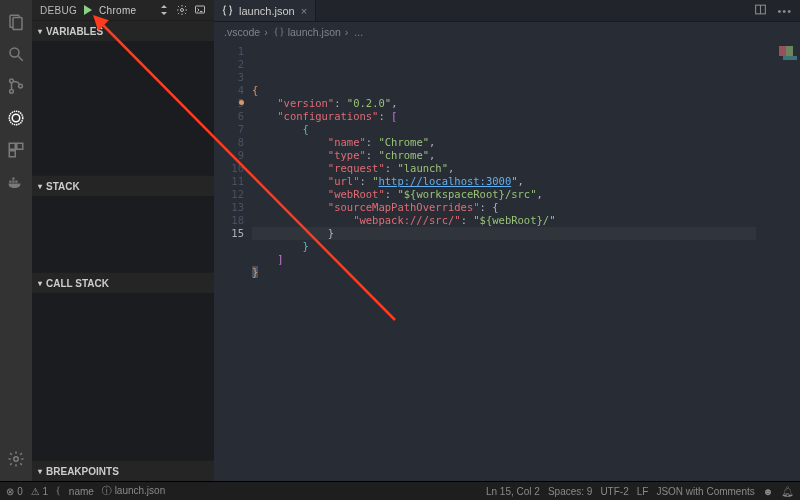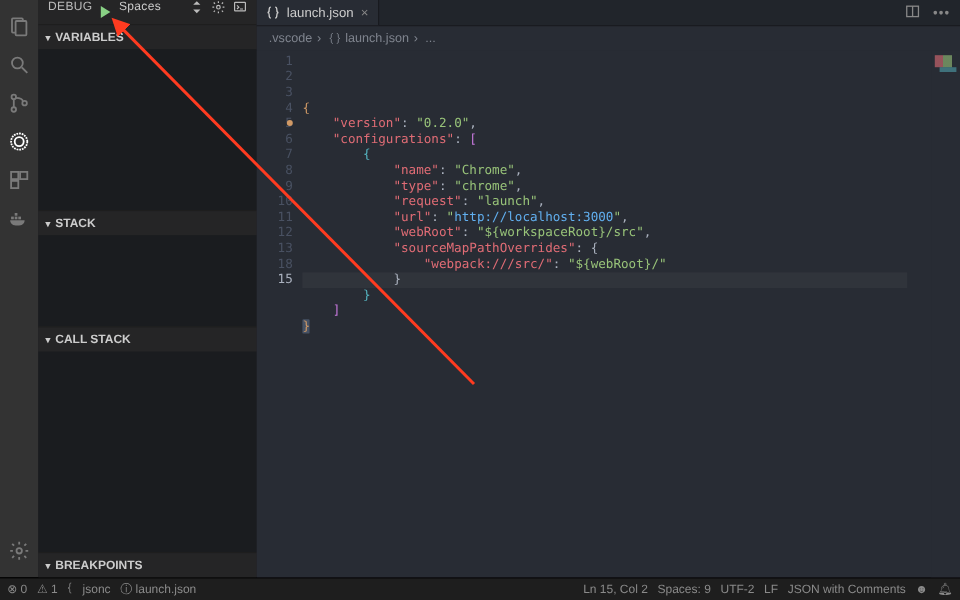--- a/index.html
+++ b/index.html
@@ -33,21 +33,21 @@
   
   #activity { width: 32px; background: var(--sidebar); display: flex; flex-direction: column; align-items: center; padding-top: 6px; }
   #activity .ab-icon { width: 32px; height: 32px; display: flex; align-items: center; justify-content: center; color: #7a7a7a; }
   #activity .ab-icon.active { color: #fff; }
   #activity .ab-icon svg { width: 18px; height: 18px; }
   #activity .spacer { flex: 1; }
   #activity .ab-bottom { margin-bottom: 6px; }
 
   
   #sidepanel { width: 182px; background: var(--panel); display: flex; flex-direction: column; position: relative; }
-  .debug-header { height: 22px; display: flex; padding: 0 8px; color: #bbb; font-size: 10px; letter-spacing: 0.3px; gap: 6px; }
+  .debug-header { height: 22px; display: flex; align-items: center; padding: 0 8px; color: #bbb; font-size: 10px; letter-spacing: 0.3px; gap: 6px; }
   .debug-header .lbl { flex: 0 0 auto; }
   .debug-header .play { color: #89d185; display: flex; align-items: center; }
   .debug-header .play svg { width: 10px; height: 10px; }
   .debug-header .cfgname { flex: 1; color: #ccc; }
   .debug-header .hdr-icon { color: #bbb; display: flex; }
   .debug-header .hdr-icon svg { width: 12px; height: 12px; }
 
   .panel-section { border-top: 1px solid var(--bg); }
   .panel-section .sect-hdr { height: 20px; display: flex; align-items: center; padding: 0 6px; color: #ccc; font-size: 10px; font-weight: 600; gap: 4px; background: var(--panel); }
   .panel-section .sect-hdr .tw { font-size: 8px; display: inline-block; }
@@ -69,21 +69,21 @@
 
   .code-area { flex: 1; display: flex; min-height: 0; position: relative; background: #282c34; }
   .gutter { width: 38px; text-align: right; color: #495162; padding: 3px 8px 0 0; font-family: Menlo, Consolas, monospace; font-size: 10.5px; line-height: 13px; user-select: none; }
   .gutter .ln { height: 13px; }
   .gutter .ln.active { color: #abb2bf; }
   .code { flex: 1; font-family: Menlo, Consolas, monospace; font-size: 10.5px; line-height: 13px; padding-top: 3px; color: #abb2bf; white-space: pre; position: relative; }
   .code .row { height: 13px; }
   .code .row.active::before { content: ""; position: absolute; left: -38px; right: 4px; height: 13px; background: rgba(255,255,255,0.04); z-index: -1; }
   .k-key   { color: var(--keyred); }      
   .k-str   { color: var(--string); }
-  .k-url   { color: var(--blue); }
+  .k-url   { color: var(--blue); text-decoration: underline; }
   .k-brace { color: #d19a66; }
   .k-brace2{ color: #c678dd; }
   .k-brace3{ color: #56b6c2; }
   .code .cursor-line { position: absolute; left: 0; right: 20px; height: 13px; background: rgba(255,255,255,0.04); top: calc(3px + 14 * 13px); }
   .code .sel-brace { background: rgba(100,120,150,0.5); border-radius: 1px; }
 
   .minimap { width: 24px; background: #282c34; position: relative; }
   .minimap .mm { position: absolute; top: 4px; right: 3px; width: 18px; height: 10px; background: linear-gradient(90deg,#e06c75 0 40%, #98c379 40% 80%, transparent 80%); opacity: 0.6; }
   .minimap .mm2 { position: absolute; top: 14px; right: 3px; width: 14px; height: 4px; background: #56b6c2; opacity: 0.5; }
 
@@ -153,21 +153,21 @@
     </div>
 
     <div id="sidepanel">
       <div class="debug-header">
         <span class="lbl">DEBUG</span>
         <span class="play">
           <svg viewBox="0 0 10 10">
               <path d="M1 0l8 5-8 5z" fill="currentColor"></path>
             </svg>
         </span>
-        <span class="cfgname">Spaces</span>
+        <span class="cfgname">Chrome</span>
         <span class="hdr-icon">
           <svg viewBox="0 0 12 12" fill="currentColor">
               <path d="M3 4l3-3 3 3zM3 8l3 3 3-3z"></path>
             </svg>
         </span>
         <span class="hdr-icon">
           <svg viewBox="0 0 24 24" fill="none" stroke="currentColor" stroke-width="2">
               <circle cx="12" cy="12" r="3"></circle>
               <path d="M12 2v3M12 19v3M4.2 4.2l2.1 2.1M17.7 17.7l2.1 2.1M2 12h3M19 12h3M4.2 19.8l2.1-2.1M17.7 6.3l2.1-2.1"></path>
             </svg>
@@ -277,21 +277,21 @@
   </div>
 
   <div id="statusbar">
     <div class="left">
       <span>⊗ <span>0</span></span>
       <span>⚠ <span>1</span></span>
       <span>
         <svg style="width:10px;height:10px;vertical-align:-1px" viewBox="0 0 12 12" fill="none" stroke="currentColor" stroke-width="1">
             <path d="M4 1c-1.5 0-1.5 1-1.5 2.5S2.5 6 1 6c1.5 0 1.5 1 1.5 2.5S2.5 11 4 11"></path>
           </svg>
-        <span>jsonc</span>
+        <span>name</span>
       </span>
       <span>ⓘ <span>launch.json</span></span>
     </div>
     <div class="right">
       <span>Ln 15, Col 2</span>
       <span>Spaces: 9</span>
       <span>UTF-2</span>
       <span>LF</span>
       <span>JSON with Comments</span>
       <span>☻</span>

